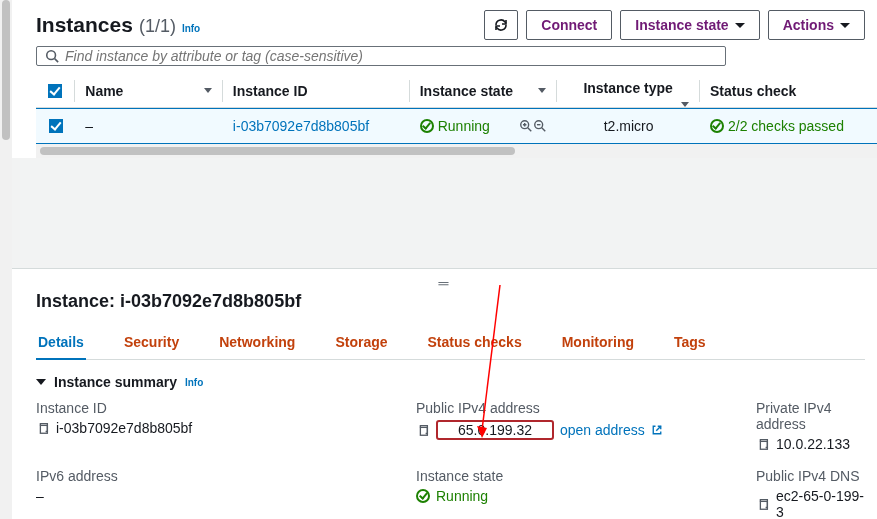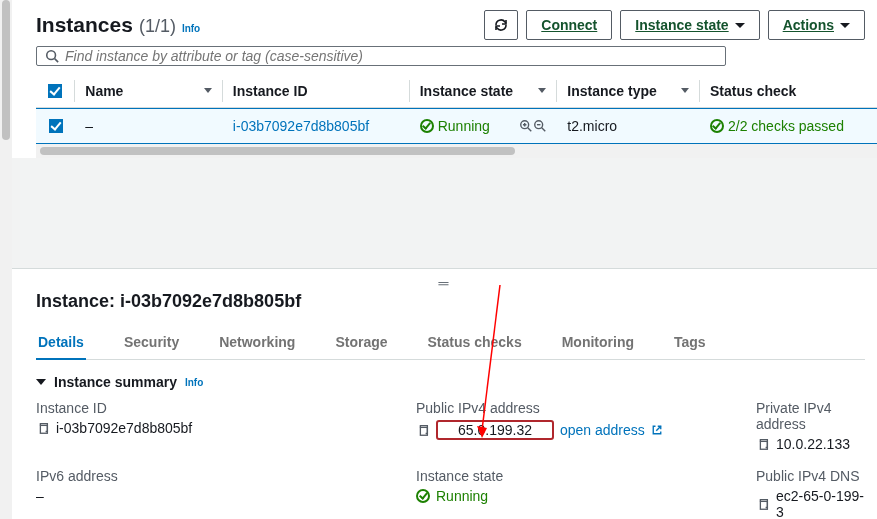--- a/index.html
+++ b/index.html
@@ -29,24 +29,23 @@
     display: flex; align-items: center; justify-content: space-between;
     padding: 10px 12px 6px 24px;
   }
   .title-group { display: flex; align-items: baseline; gap: 6px; }
   .title { font-size: 21px; font-weight: 700; }
   .count { font-size: 18px; color: #545b64; font-weight: 400; }
   .info-link { color: #0073bb; font-size: 10px; font-weight: 700; cursor: pointer; }
   .btn-group { display: flex; gap: 8px; }
   .btn {
     border: 1px solid #545b64; background: #fff; padding: 4px 14px;
-    border-radius: 2px; font-size: 14px; cursor: pointer; color: #14532d;
+    border-radius: 2px; font-size: 14px; cursor: pointer; color: #701a75;
     display: flex; align-items: center; gap: 6px; height: 30px;
     font-weight: 700;
-    text-decoration: underline;
   }
   .btn.icon-only { padding: 4px 8px; }
   .caret-down {
     width: 0; height: 0; border-left: 5px solid transparent;
     border-right: 5px solid transparent; border-top: 5px solid #16191f;
     display: inline-block;
   }
 
   
   .search-wrap { padding: 0 12px 8px 24px; }
@@ -62,21 +61,21 @@
   
   .table-wrap { padding-left: 24px; position: relative; }
   .thead { display: flex; border-bottom: 1px solid #d5dbdb; height: 34px; align-items: center; }
   .th, .td { padding: 0 10px; display: flex; align-items: center; gap: 6px; }
   .th { font-weight: 700; border-right: 1px solid #d5dbdb; height: 22px; }
   .th:last-child { border-right: none; }
   .col-check { width: 40px; justify-content: center; padding: 0; }
   .col-name { width: 150px; }
   .col-id { width: 190px; }
   .col-state { width: 150px; }
-  .col-type { width: 145px; }
+  .col-type { width: 145px; flex-direction: column; }
   .col-status { width: 180px; }
   .sort-caret {
     width: 0; height: 0; border-left: 4px solid transparent;
     border-right: 4px solid transparent; border-top: 5px solid #545b64;
     margin-left: auto;
   }
   .trow {
     display: flex; height: 36px; align-items: center;
     background: #f1faff; border-top: 1px solid #0073bb; border-bottom: 1px solid #0073bb;
   }
@@ -113,21 +112,21 @@
   .gap { background: #f2f3f3; height: 110px; margin: 0; }
 
   
   .panel { border-top: 1px solid #d5dbdb; padding: 0 12px 0 24px; position: relative; background:#fff; }
   .drag-handle {
     position: absolute; top: 6px; left: 50%; transform: translateX(-50%);
     color: #687078; letter-spacing: 2px; font-size: 14px; cursor: ns-resize;
   }
   .panel-title { font-size: 18px; font-weight: 700; padding: 22px 0 14px; }
   .tabs { display: flex; border-bottom: 1px solid #d5dbdb; gap: 36px; padding-left: 0; }
-  .tab { padding: 8px 2px; color: #737373; font-weight: 700; cursor: pointer; font-size: 14px; }
+  .tab { padding: 8px 2px; color: #c2410c; font-weight: 700; cursor: pointer; font-size: 14px; }
   .tab.active { color: #0073bb; border-bottom: 2px solid #0073bb; margin-bottom: -1px; }
 
   .summary-head { display:flex; align-items:center; gap:8px; padding: 14px 0 10px; font-weight:700; }
   .disclosure {
     width: 0; height: 0; border-left: 5px solid transparent;
     border-right: 5px solid transparent; border-top: 6px solid #16191f;
   }
 
   .kv-grid { display: grid; grid-template-columns: 380px 340px 1fr; row-gap: 16px; }
   .kv h4 { margin: 0 0 4px; font-size: 14px; font-weight: 400; color: #545b64; }

